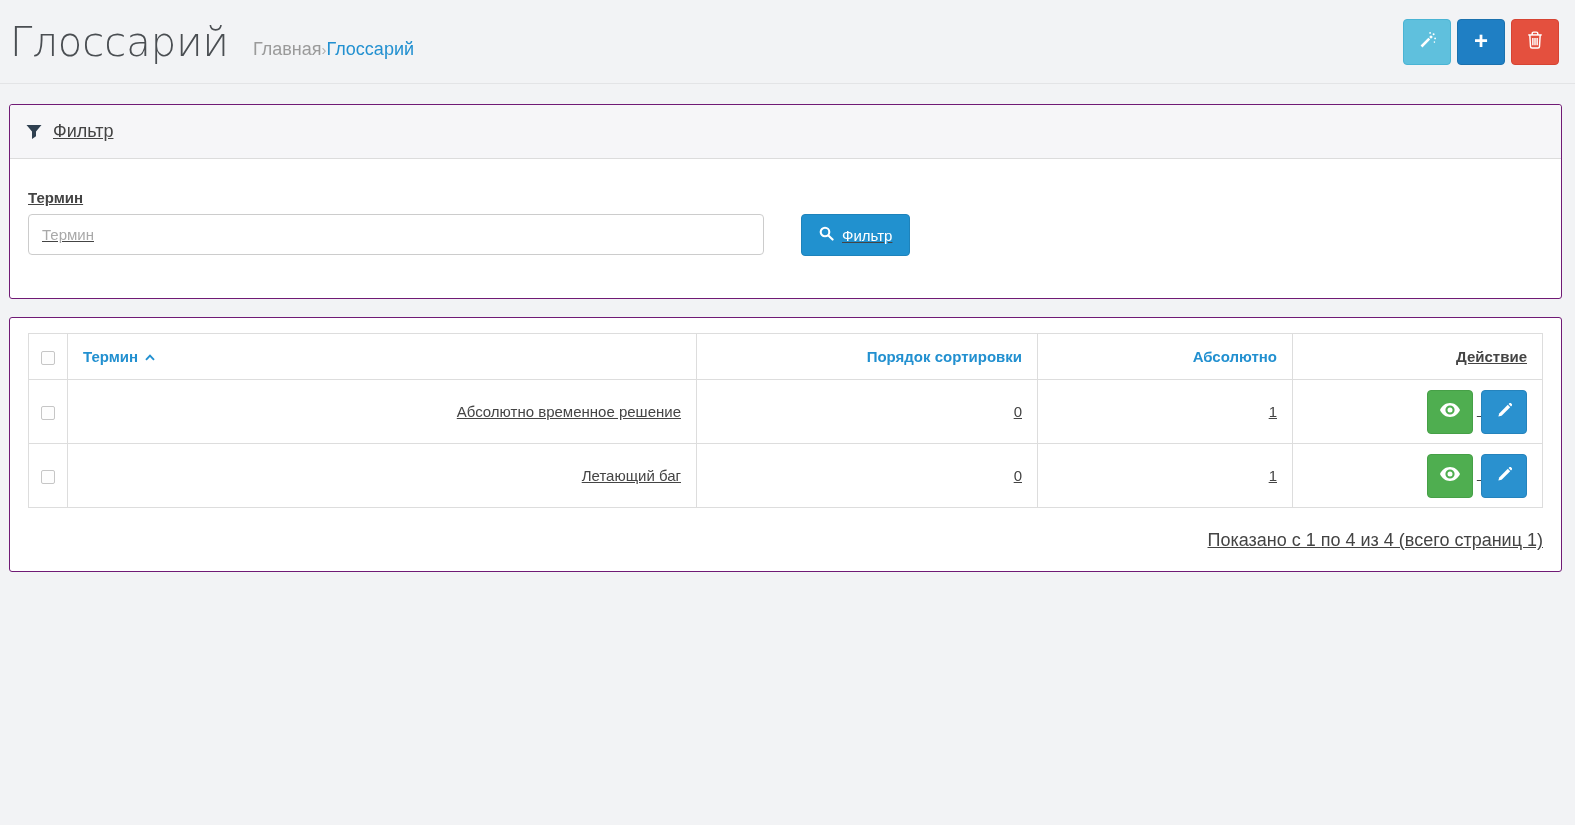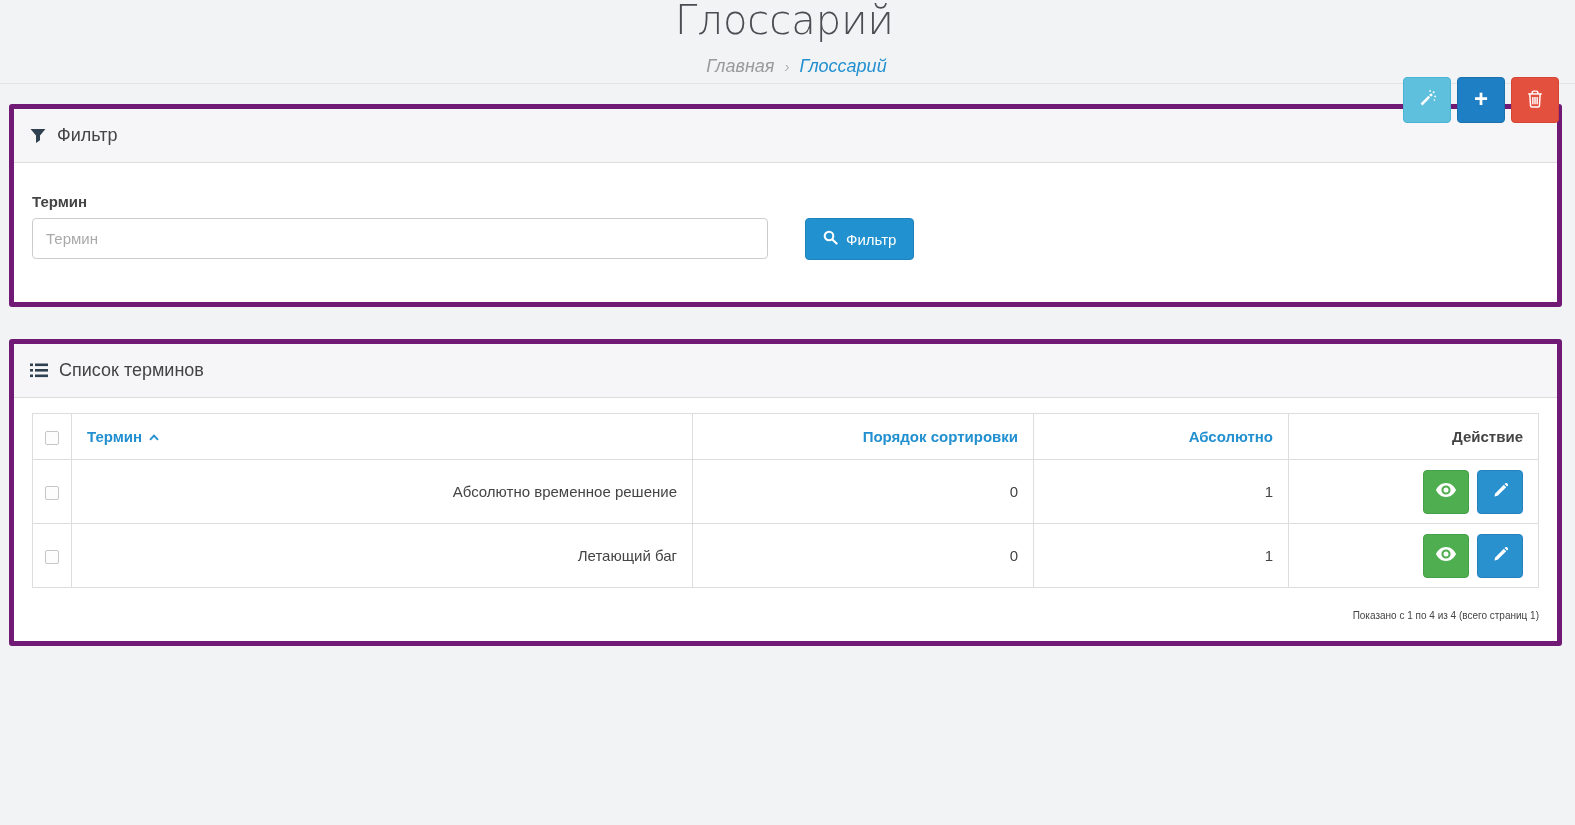--- a/index.html
+++ b/index.html
@@ -12,38 +12,35 @@
     overflow: hidden;
   }
 
   
   .page-header {
     height: 84px;
     border-bottom: 1px solid #e3e4e6;
     display: flex;
     align-items: center;
     padding: 0 16px 0 10px;
-    flex-direction: column;
   }
   .page-title {
     font-size: 40px;
     font-weight: 200;
     color: #4a4e52;
     margin: 0;
     line-height: 1;
     font-family: "DejaVu Sans", "Liberation Sans", sans-serif;
   }
   .breadcrumb {
     margin: 16px 0 0 24px;
     font-size: 18px;
     color: #9a9a9a;
     display: flex;
     align-items: center;
-    gap: 10px;
-    font-style: italic;
   }
   .breadcrumb a { text-decoration: none; }
   .crumb-home { color: #9a9a9a; }
   .crumb-current { color: #2290d0; }
   .crumb-sep { color: #b0b0b0; font-size: 15px; }
 
   .header-actions { margin-left: auto; display: flex; gap: 6px; }
   .hbtn {
     width: 48px; height: 46px;
     border-radius: 4px;
@@ -53,23 +50,24 @@
   }
   .hbtn-info    { background: #5fc0dd; border-color: #4ab4d4; }
   .hbtn-primary { background: #1f7fc4; border-color: #1b71ae; }
   .hbtn-danger  { background: #e4503e; border-color: #d64433; }
   .hbtn .plus-glyph { color: #fff; font-size: 24px; font-weight: bold; line-height: 1; margin-top: -2px; }
 
   
   .container { padding: 20px 13px 0 9px; }
   .panel {
     background: #fff;
-    border: 5px solid #701a75;
+    border: 1px solid #701a75;
     border-radius: 3px;
-    margin-bottom: 32px;
+    margin-bottom: 18px;
+    text-decoration: underline;
   }
   .panel-heading {
     background: #f6f6f8;
     border-bottom: 1px solid #dcdcdc;
     padding: 16px 16px;
     font-size: 18px;
     color: #444;
     display: flex; align-items: center; gap: 11px;
     border-radius: 3px 3px 0 0;
   }
@@ -154,21 +152,21 @@
     border: 1px solid transparent;
     display: inline-flex; align-items: center; justify-content: center;
     cursor: pointer; padding: 0;
     vertical-align: middle;
   }
   .btn-view { background: #4fae50; border-color: #46a047; margin-right: 4px; }
   .btn-edit { background: #2a91cf; border-color: #2583bc; }
 
   .pagination-note {
     text-align: right;
-    font-size: 10px;
+    font-size: 18px;
     color: #444;
     margin-top: 22px;
   }
 </style>
 </head>
 <body>
 
 <div class="page-header">
   <h1 class="page-title">Глоссарий</h1>
 
@@ -231,33 +229,20 @@
               <path d="M9.4 9.4 L13.6 13.6" stroke-linecap="round"></path>
             </svg>
           </span>
           <span>Фильтр</span>
         </button>
       </div>
     </div>
   </div>
 
   <div class="panel">
-    <div class="panel-heading">
-      <span class="heading-icon">
-        <svg width="18" height="15" viewBox="0 0 18 15" fill="#2f4050">
-          <rect x="0" y="0.5" width="3" height="2.6"></rect>
-            <rect x="5" y="0.5" width="13" height="2.6"></rect>
-          <rect x="0" y="6" width="3" height="2.6"></rect>
-            <rect x="5" y="6" width="13" height="2.6"></rect>
-          <rect x="0" y="11.5" width="3" height="2.6"></rect>
-            <rect x="5" y="11.5" width="13" height="2.6"></rect>
-        </svg>
-      </span>
-      <span>Список терминов</span>
-    </div>
     <div class="list-body">
       <table class="terms">
         <thead>
           <tr>
             <th class="col-check">
               <input type="checkbox" class="row-check" style="">
             </th>
             <th>
               <a href="#" class="sort-link">
                 <span>Термин</span>

